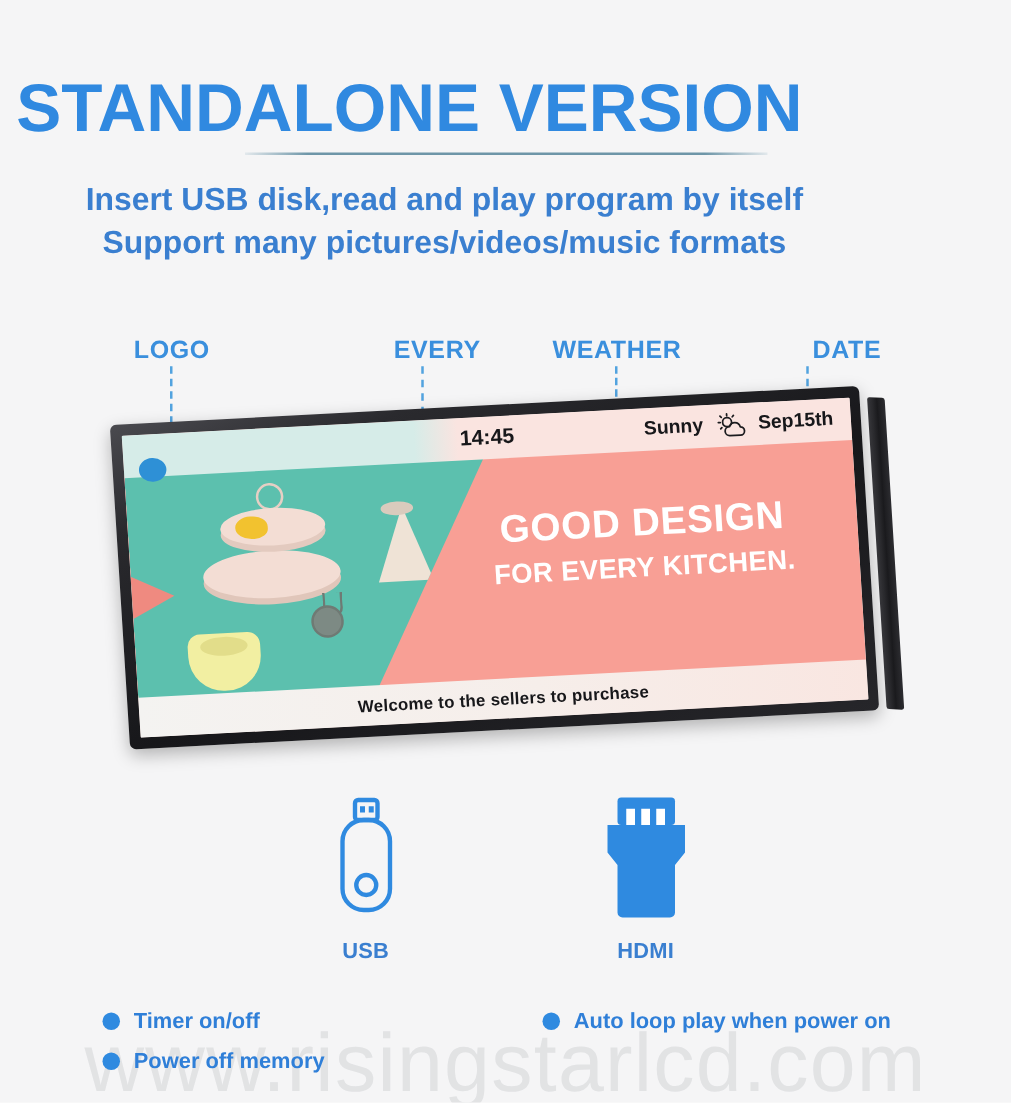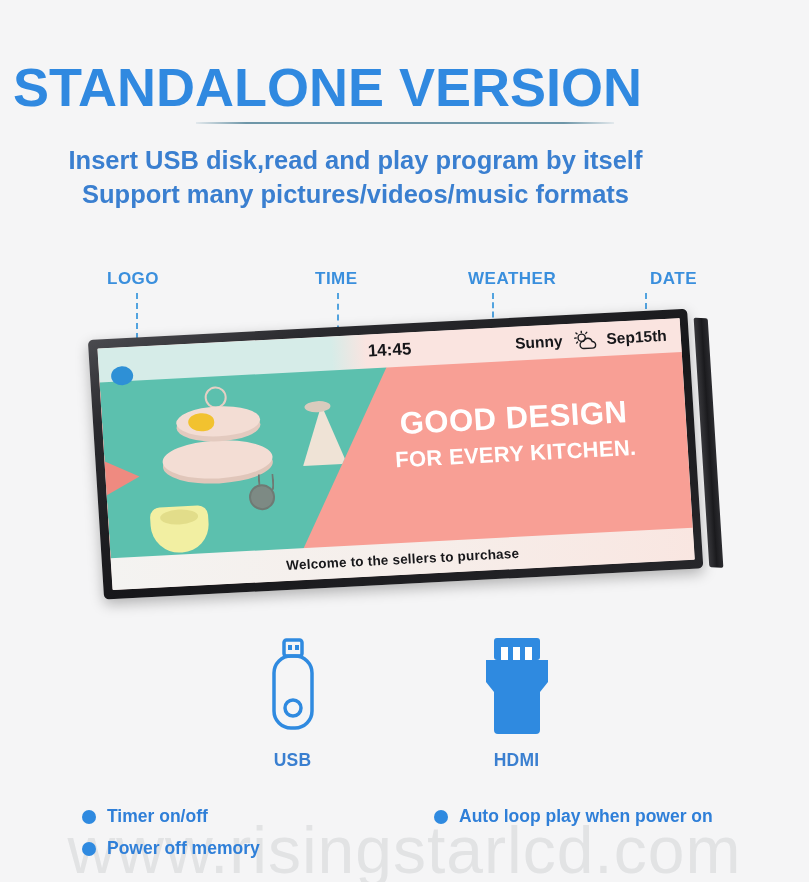--- a/index.html
+++ b/index.html
@@ -25,21 +25,21 @@
     background:linear-gradient(to right, rgba(120,160,180,.15), #6e96a8 12%, #6e96a8 88%, rgba(120,160,180,.15));
   }
   .subtitle {
     position:absolute; top:143px; left:0; width:711px;
     text-align:center;
     font-size:25.5px; font-weight:bold; line-height:34px;
     color:#3a7fd0;
   }
 
   
-  .callout { position:absolute; font-size:17px; font-weight:bold; color:#3a8fdd; letter-spacing:.5px; }
+  .callout { position:absolute; font-size:20px; font-weight:bold; color:#3a8fdd; letter-spacing:.5px; }
   .leader {
     position:absolute; width:0; border-left:2px dashed #52a3df;
   }
 
   
   #display-unit {
     position:absolute;
     left:88px; top:318px; width:620px; height:285px;
   }
   .panel-wrap {
@@ -170,24 +170,24 @@
 <div class="title">STANDALONE VERSION</div>
 <div class="divider"></div>
 <div class="subtitle">
   <div>Insert USB disk,read and play program by itself</div>
   <div>Support many pictures/videos/music formats</div>
 </div>
 
 <div class="callout" style="left:107px; top:269px;">LOGO</div>
 <div class="leader" style="left:136px; top:293px; height:66px;"></div>
 
-<div class="callout" style="left:315px; top:269px;">TIME</div>
+<div class="callout" style="left:315px; top:269px;">EVERY</div>
 <div class="leader" style="left:337px; top:293px; height:60px;"></div>
 
-<div class="callout" style="left:468px; top:269px;text-align:right;">WEATHER</div>
+<div class="callout" style="left:442px; top:269px;text-align:right;">WEATHER</div>
 <div class="leader" style="left:492px; top:293px; height:52px;"></div>
 
 <div class="callout" style="left:650px; top:269px;">DATE</div>
 <div class="leader" style="left:645px; top:293px; height:46px;"></div>
 
 <div id="display-unit">
   <div class="panel-wrap">
     <div class="side-edge"></div>
     <div class="bezel">
       <div class="screen">

